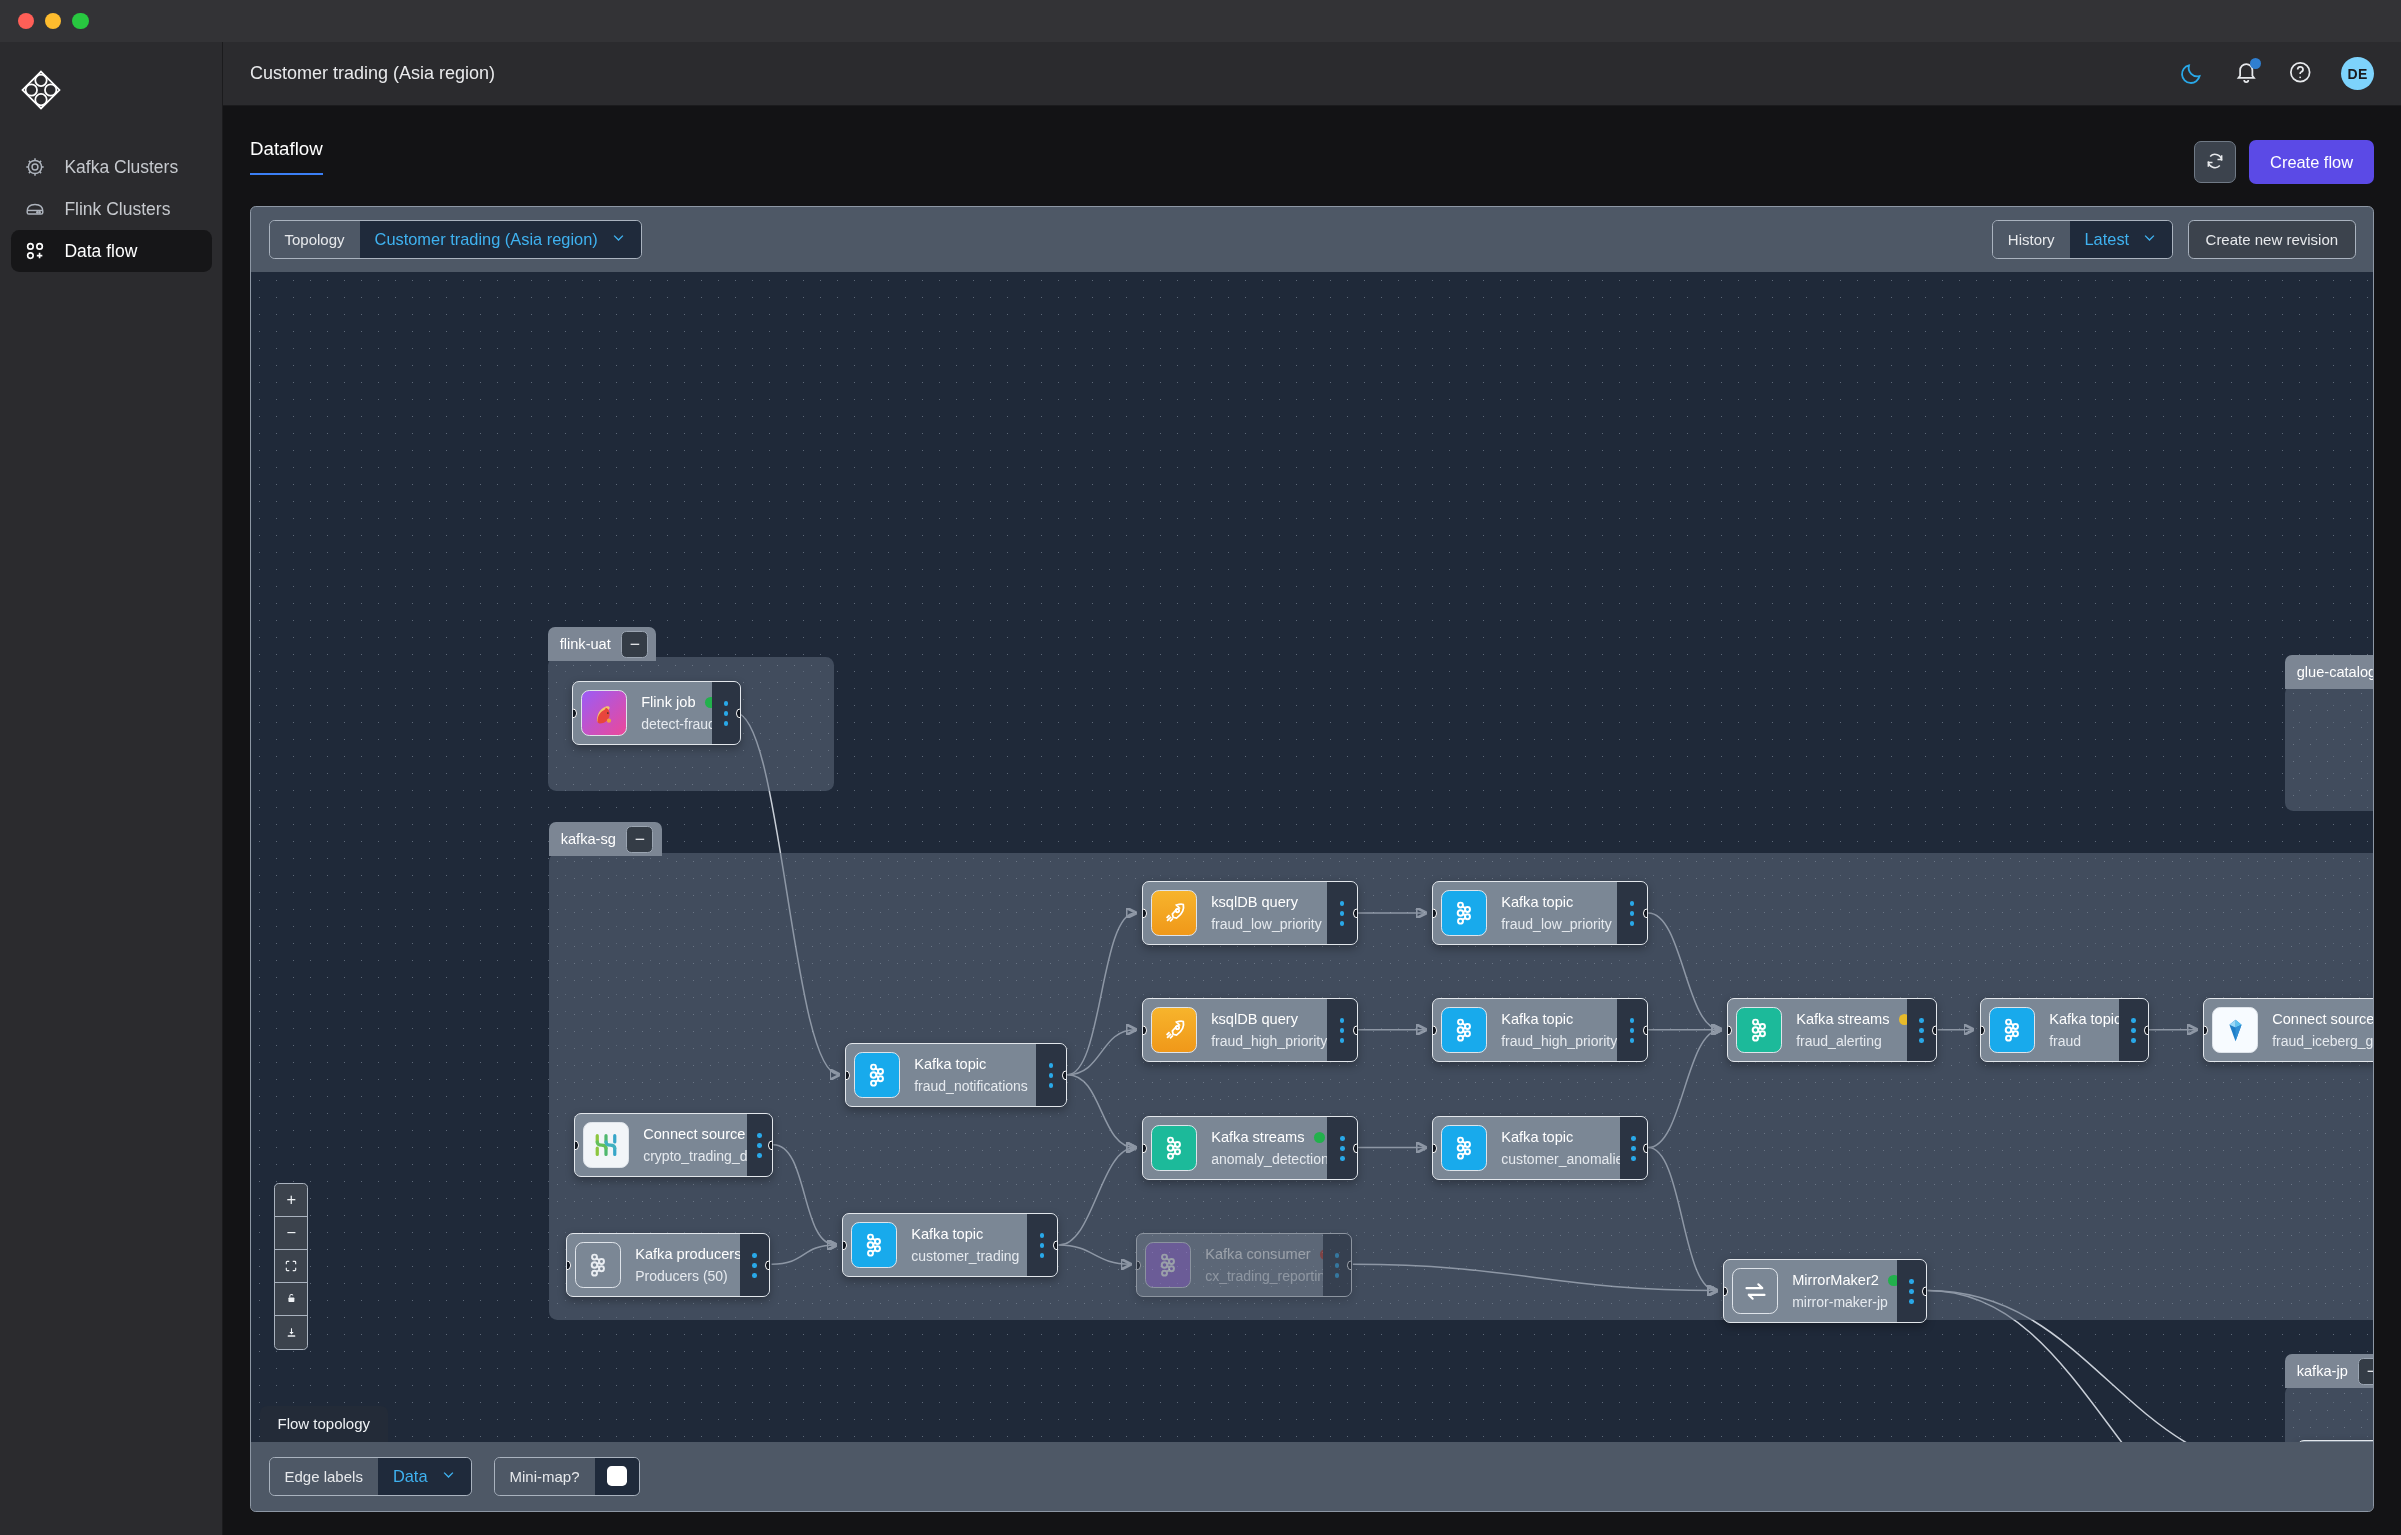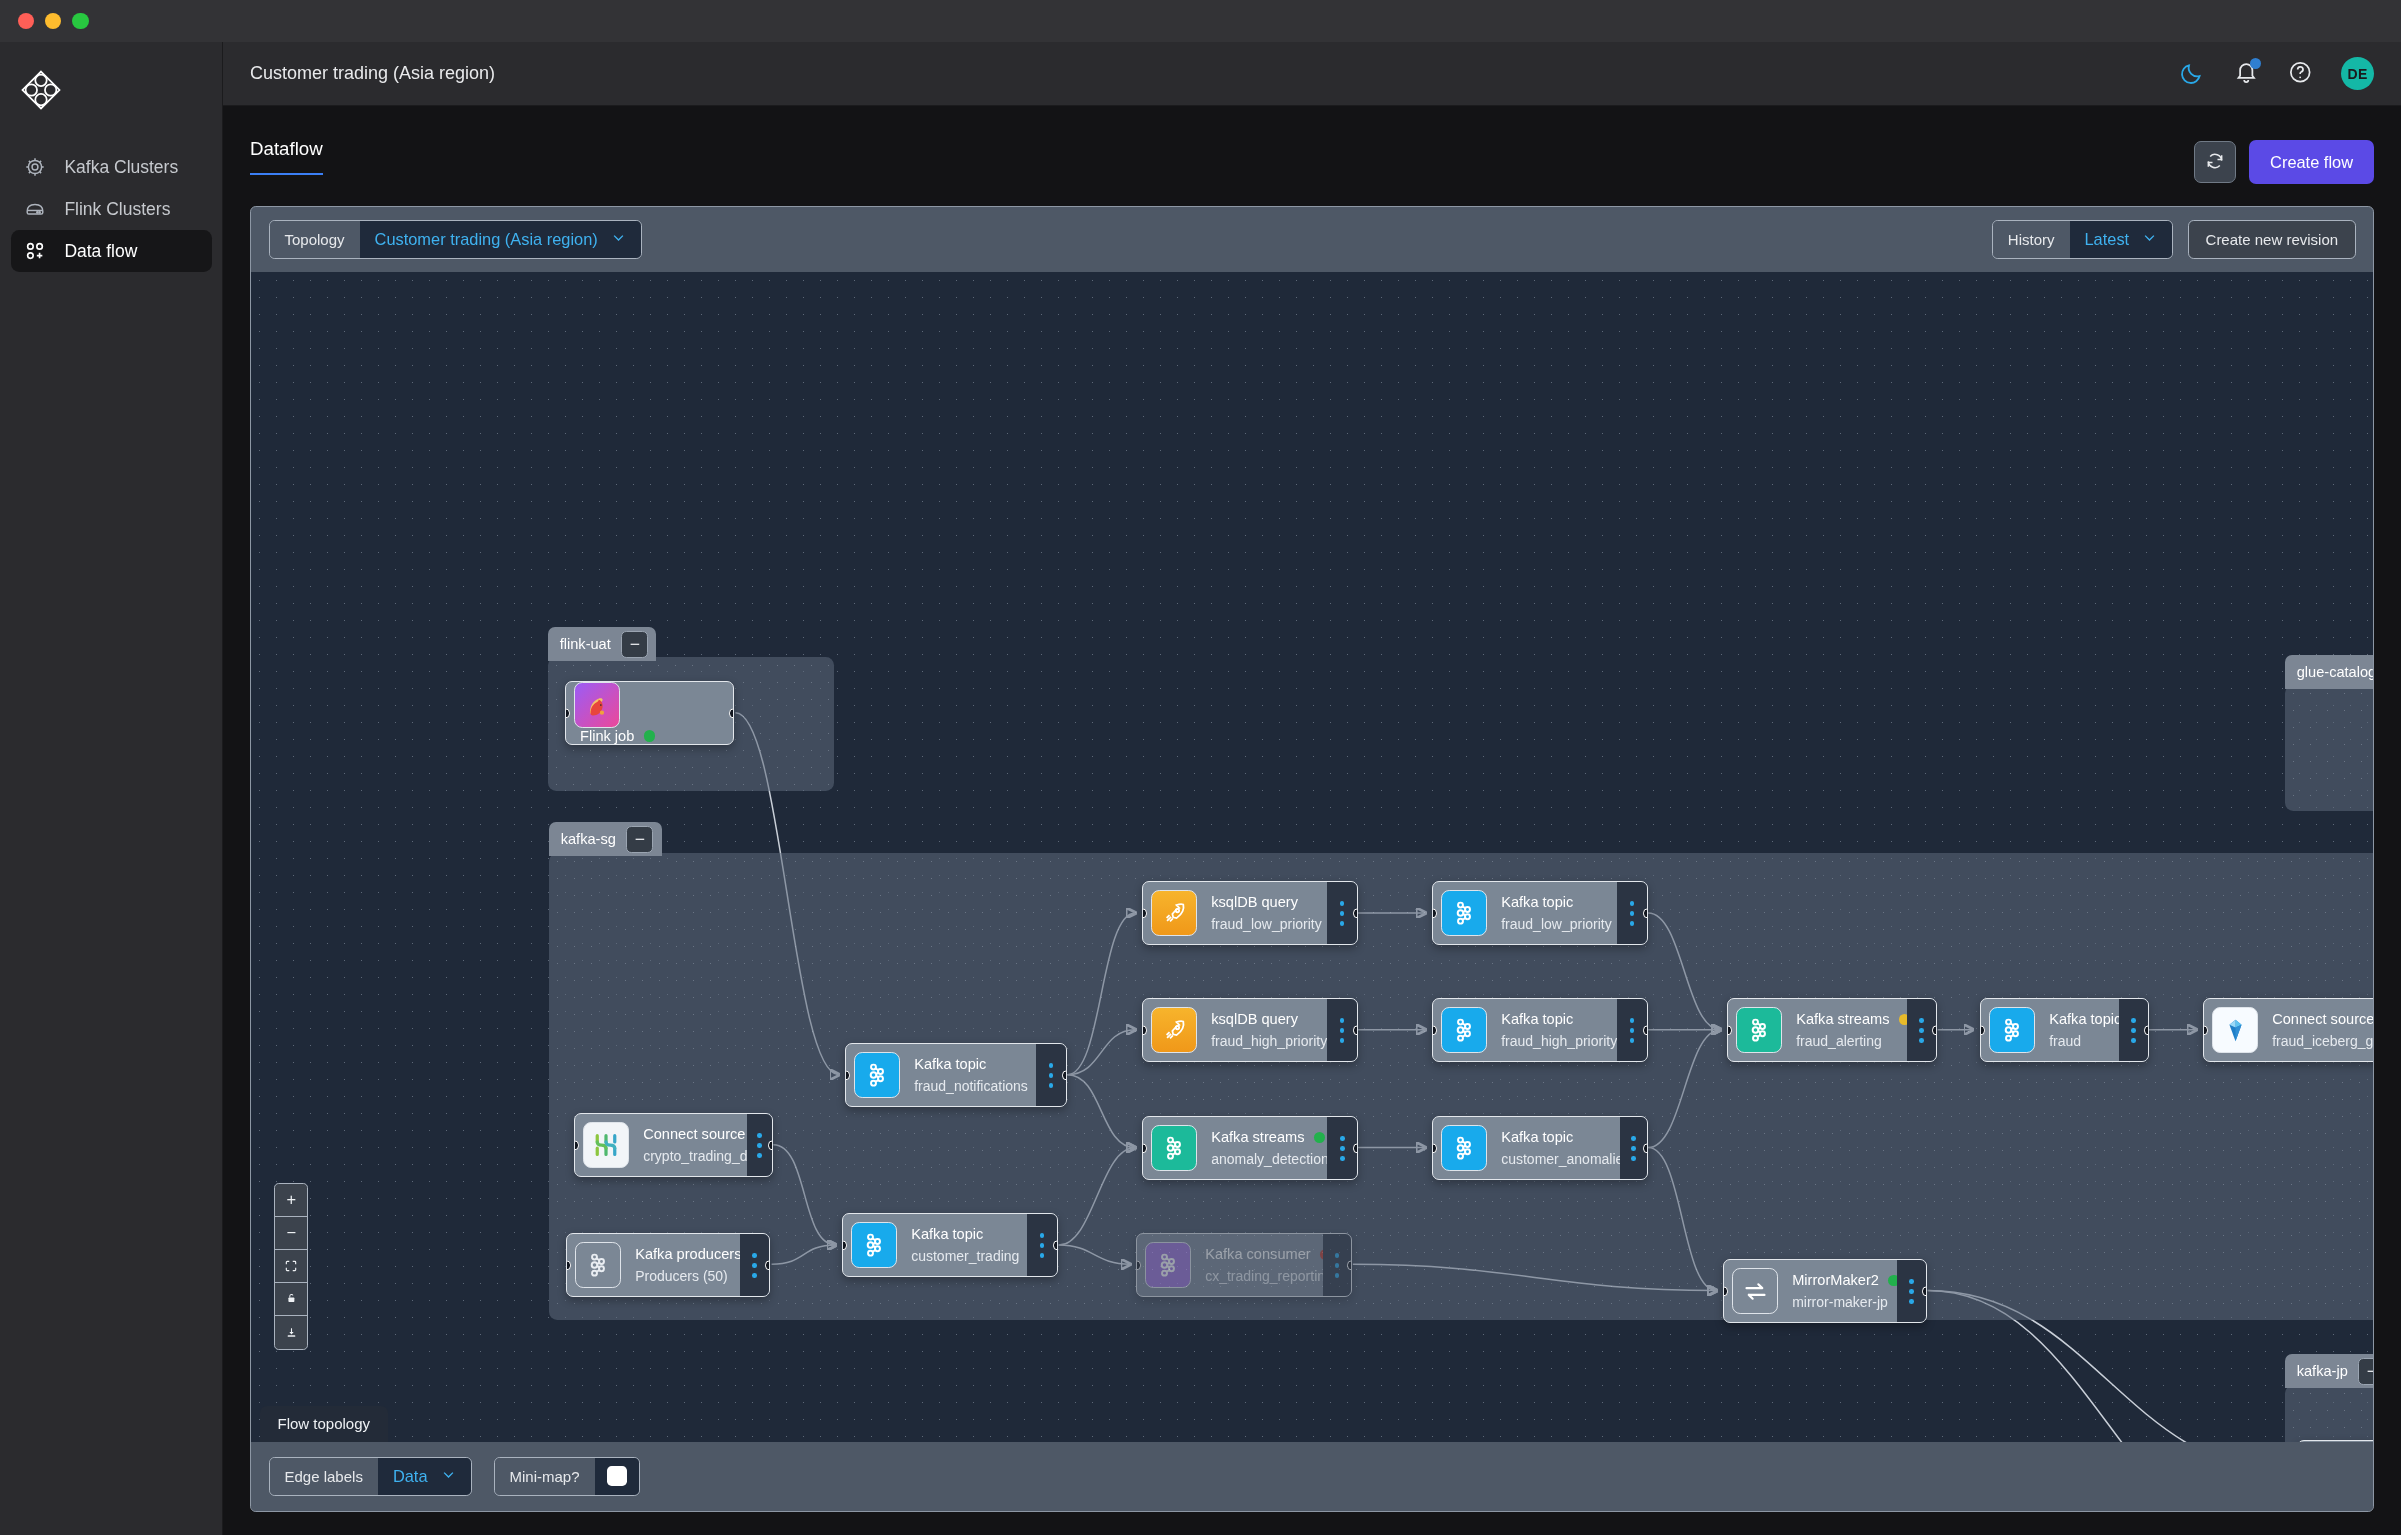--- a/index.html
+++ b/index.html
@@ -48,21 +48,21 @@
   .topbar {
     height: 64px; background: #2b2b2e;
     display: flex; align-items: center;
     padding: 0 27px 0 27px;
     border-bottom: 0.6px solid #1b1b1d;
   }
   .topbar-title { color: #e9eaec; font-size: 18px; }
   .topbar-right { margin-left: auto; display: flex; align-items: center; gap: 29px; }
   .avatar {
     width: 33px; height: 33px; border-radius: 50%;
-    background: #14b8a6; color: #1b1b1d;
+    background: #7dd3fc; color: #1b1b1d;
     display: flex; align-items: center; justify-content: center;
     font-size: 14px; font-weight: bold; letter-spacing: 0.3px;
   }
   .bell-wrap { position: relative; }
   .bell-dot {
     position: absolute; right: -2.3px; top: -2.3px;
     width: 11px; height: 11px; border-radius: 50%;
     background: #2f7fd1;
   }
 
@@ -427,21 +427,21 @@
                 <span class="gname">kafka-sg</span>
                 <div class="collapse-btn">−</div>
               </div>
               <div class="group" style="left: 2034px; top: 1113px; width: 292px; height: 251px;">
                 <div class="group-dots"></div>
               </div>
               <div class="group-tab" style="left: 2034px; top: 1082px; min-width: 105px;">
                 <span class="gname">kafka-jp</span>
                 <div class="collapse-btn">−</div>
               </div>
-              <div class="node" style="left: 314px; top: 409px; width: 169px; flex-direction: column;">
+              <div class="node" style="left: 321px; top: 409px; width: 169px;">
                 <div class="node-icon-wrap">
                   <div class="node-icon ic-flink">
                     <svg width="34" height="34" viewBox="0 0 24 24">
                       <path d="M7 18c0-5 2-9 6-10.5 1.6-.6 3-.3 3 .8 0 .8-.7 1.4-1.6 1.9-2.5 1.3-3.6 3.6-3.6 6 0 1.1-.6 1.8-1.9 1.8z" fill="#f4c26b"></path>
                       <path d="M9 19.4c-.9 0-1.6-.7-1.6-1.6 0-3.6 1.8-6.4 4.4-7.8.8-.4 1.3-.9 1.3-1.4 0-.4-.3-.6-.8-.5 2 .2 3.7 1.8 3.7 4.2 0 3.6-2.6 7.1-7 7.1z" fill="#e8453c"></path>
                       <circle cx="14.7" cy="12" r=".6" fill="#2b2b2e"></circle>
                       <circle cx="15.5" cy="17.4" r="1.5" fill="#f0a23b"></circle>
                     </svg>
                   </div>
                 </div>

